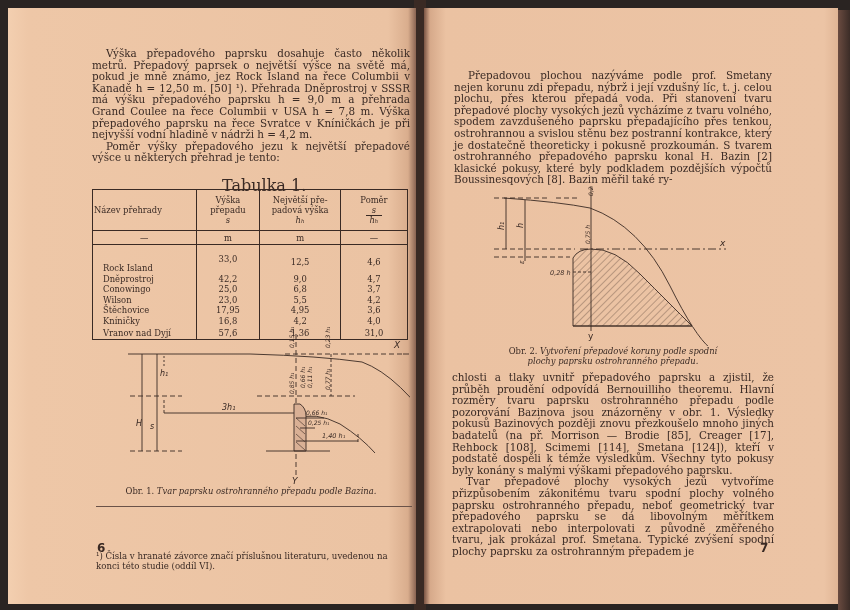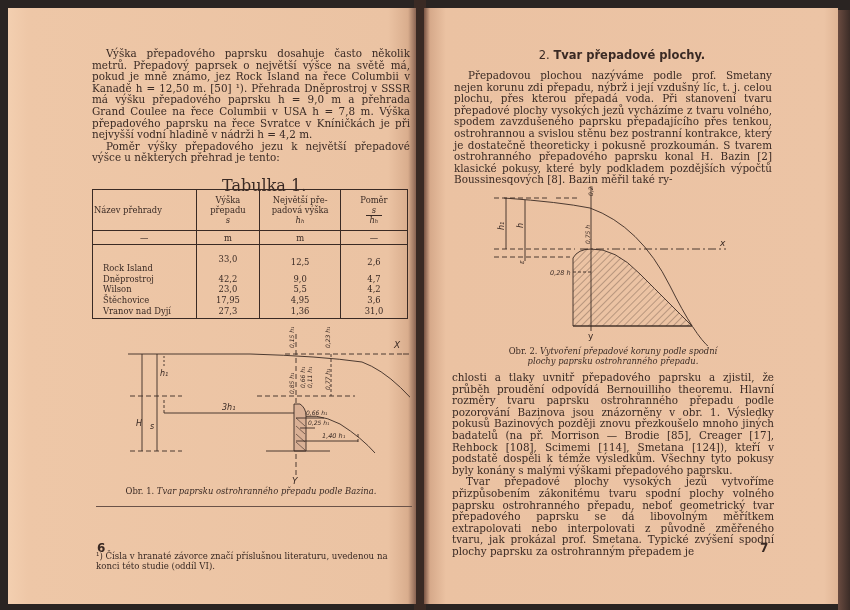--- a/index.html
+++ b/index.html
@@ -53,43 +53,55 @@
     <tr class="units">
       <td>—</td>
       <td>m</td>
       <td>m</td>
       <td>—</td>
     </tr>
     <tr class="data" style="height:14px;">
           <td class="name" style="padding-top:18px;">Rock Island</td>
           <td style="">33,0</td>
           <td style="padding-top:6px;">12,5</td>
-          <td style="padding-top:6px;">2,6</td>
+          <td style="padding-top:6px;">4,6</td>
         </tr>
     <tr class="data">
           <td class="name">Dněprostroj</td>
           <td>42,2</td>
           <td>9,0</td>
           <td>4,7</td>
         </tr>
     <tr class="data">
+          <td class="name">Conowingo</td>
+          <td>25,0</td>
+          <td>6,8</td>
+          <td>3,7</td>
+        </tr>
+    <tr class="data">
           <td class="name">Wilson</td>
           <td>23,0</td>
           <td>5,5</td>
           <td>4,2</td>
         </tr>
     <tr class="data">
           <td class="name">Štěchovice</td>
           <td>17,95</td>
           <td>4,95</td>
           <td>3,6</td>
         </tr>
+    <tr class="data">
+          <td class="name">Kníničky</td>
+          <td>16,8</td>
+          <td>4,2</td>
+          <td>4,0</td>
+        </tr>
     <tr class="data" style="height:13px;">
           <td class="name">Vranov nad Dyjí</td>
-          <td>27,3</td>
+          <td>57,6</td>
           <td>1,36</td>
           <td>31,0</td>
         </tr>
   </tbody>
     </table>
 
   <svg style="position:absolute; left:92px; top:318px;" width="310" height="160" viewBox="0 0 310 160">
     <g stroke="#3a2a24" fill="none" stroke-width="0.9">
 
       <path d="M28 28 L150 28 Q220 30 262 36 Q300 50 340 110"></path>
@@ -142,23 +154,20 @@
     <span>Tvar paprsku ostrohranného přepadu podle Bazina.</span>
   </div>
 
   <div style="position:absolute; left:88px; top:498px; width:316px; border-top:1px solid #6a5248;"></div>
   <div class="footnote" style="left:88px; top:503px; width:316px;margin-top:40px;">¹) Čísla v hranaté závorce značí příslušnou literaturu, uvedenou na konci této studie (oddíl VI).</div>
 
   <div class="pgnum" style="left:89px; top:533px;">6</div>
 </div>
 
 <div id="page-right" class="page">
-  <div class="heading" style="left:40px; top:40px; width:316px;">
-    <span>2.</span> <b>Tvar přepadové plochy.</b>
-  </div>
 
   <div class="text" style="left:30px; top:62px; width:318px;">
     <p>Přepadovou plochou nazýváme podle prof. Smetany nejen korunu zdi přepadu, nýbrž i její vzdušný líc, t. j. celou plochu, přes kterou přepadá voda. Při stanovení tvaru přepadové plochy vysokých jezů vycházíme z tvaru volného, spodem zavzdušeného paprsku přepadajícího přes tenkou, ostrohrannou a svislou stěnu bez postranní kontrakce, který je dostatečně theoreticky i pokusně prozkoumán. S tvarem ostrohranného přepadového paprsku konal H. Bazin [2] klasické pokusy, které byly podkladem pozdějších výpočtů Boussinesqových [8]. Bazin měřil také ry-</p>
   </div>
 
   <svg style="position:absolute; left:56px; top:178px;" width="260" height="160" viewBox="0 0 260 160">
     <g stroke="#3a2a24" fill="none" stroke-width="0.9">
       <defs>
         <pattern id="hatch" width="5" height="5" patternUnits="userSpaceOnUse" patternTransform="rotate(45)">
           <line x1="0" y1="0" x2="0" y2="5" stroke="#3a2a24" stroke-width="0.6"></line>

